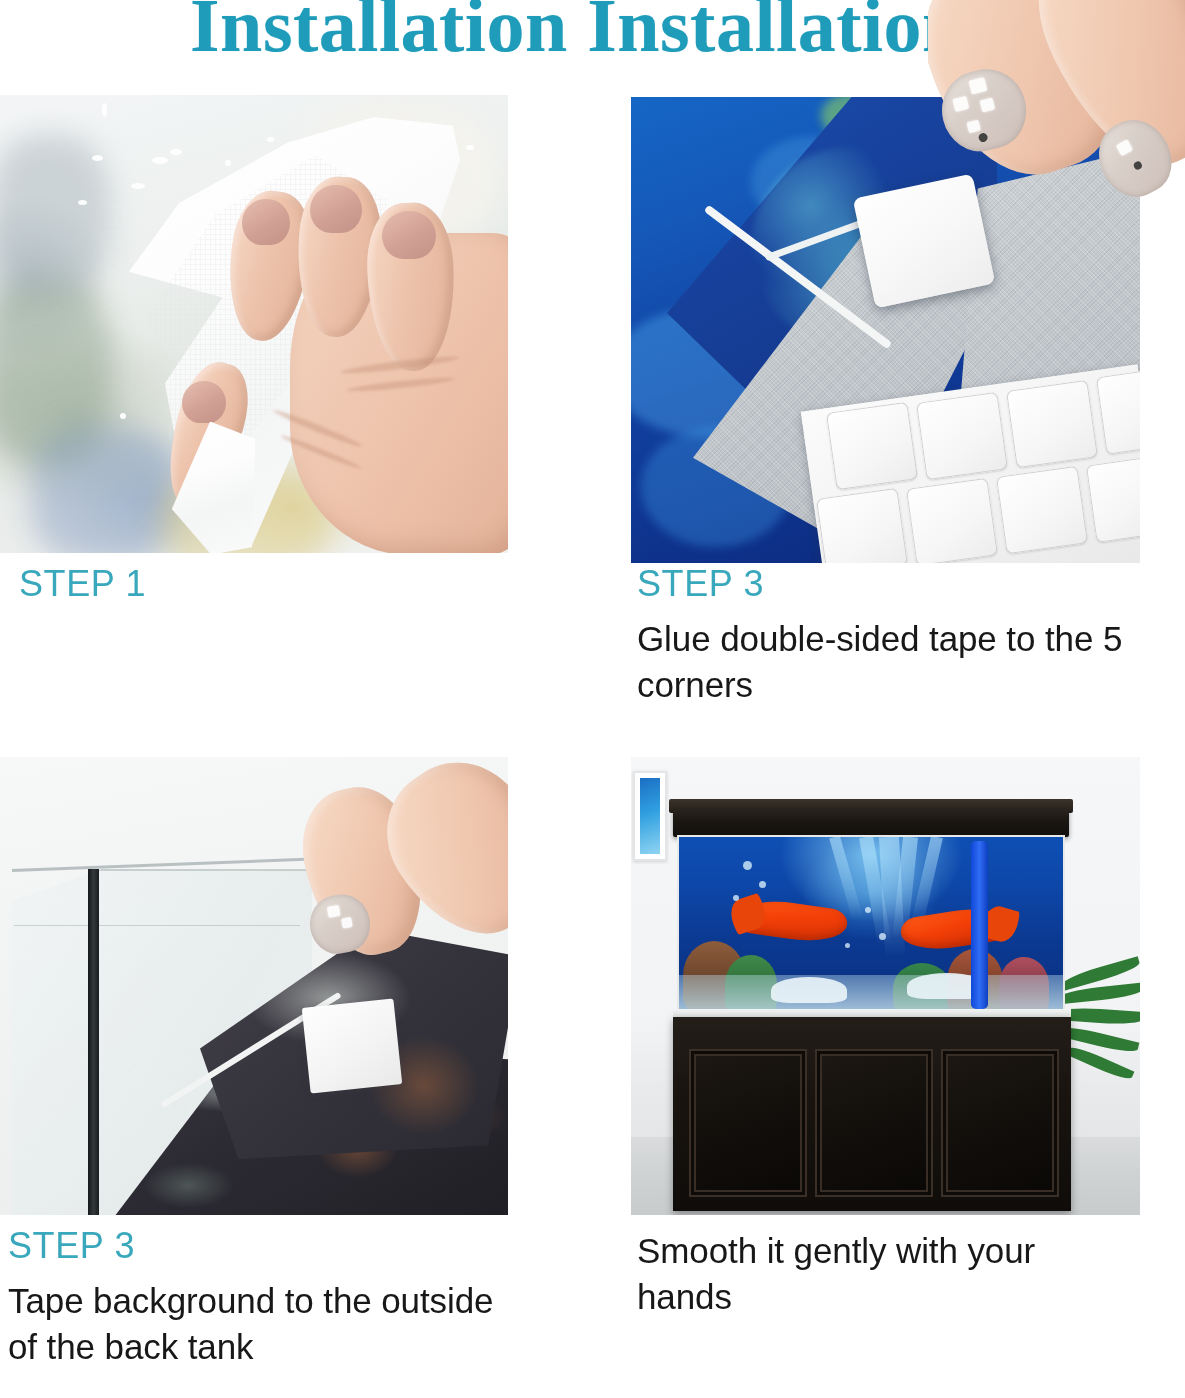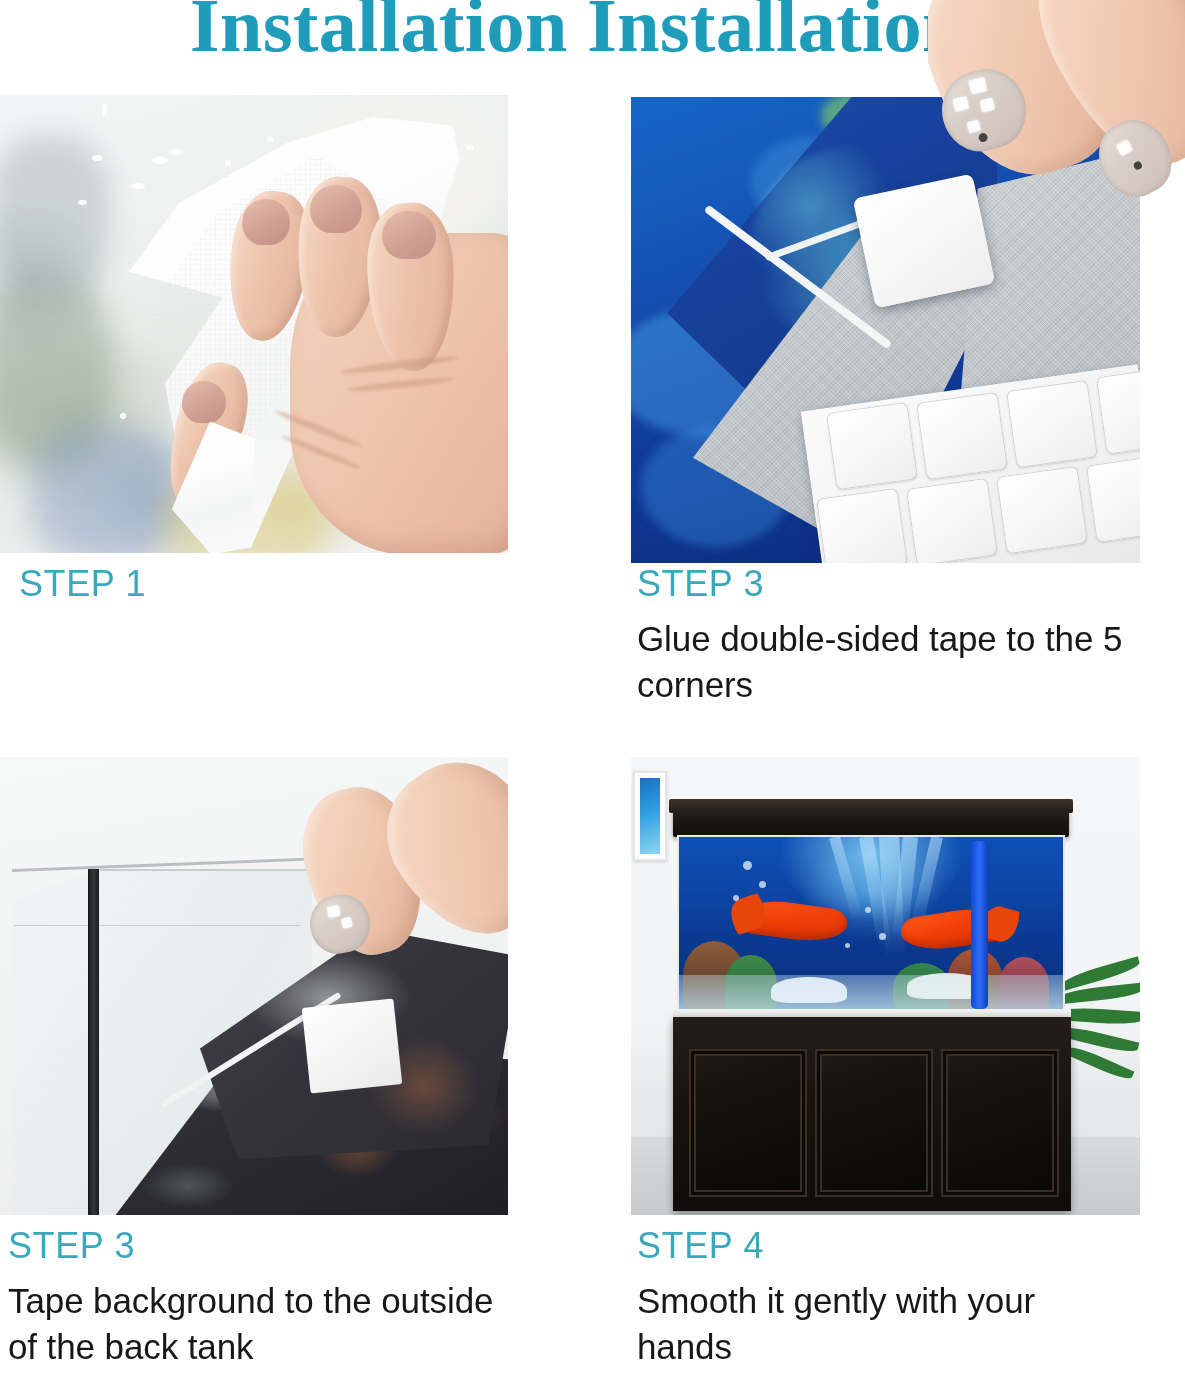--- a/index.html
+++ b/index.html
@@ -453,17 +453,16 @@
   </div>
   <div class="caption cap2">
     <div class="step-head">STEP 3</div>
     <div class="step-body">Glue double-sided tape to the 5 corners</div>
   </div>
   <div class="caption cap3">
     <div class="step-head">STEP 3</div>
     <div class="step-body">Tape background to the outside of the back tank</div>
   </div>
   <div class="caption cap4">
-    <div class="step-head">STEP 4</div>
     <div class="step-body">Smooth it gently with your hands</div>
   </div>
 
 </div>
 
 </body></html>

